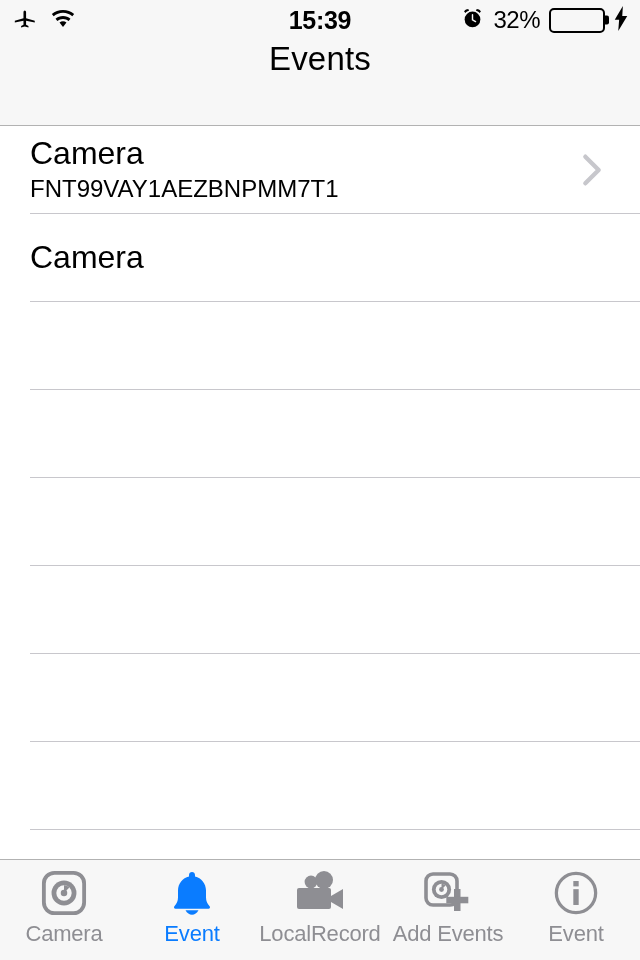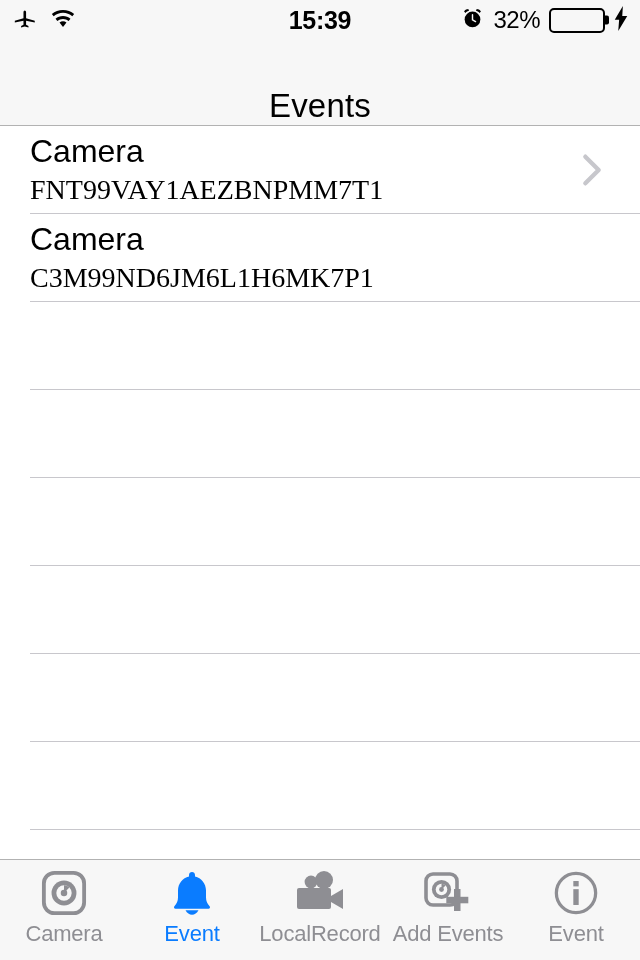--- a/index.html
+++ b/index.html
@@ -42,21 +42,21 @@
     transform:translateY(-50%);
     width:4px; height:9px; background:#000; border-radius:0 2px 2px 0;
   }
   .battery-fill { height:100%; background:#4cd964; border-radius:2px; }
 
   
   .nav-bar {
     flex:0 0 86px; height:86px;
     background:#f7f7f7;
     border-bottom:1px solid #b2b2b2;
-    display:flex; align-items:flex-end; justify-content:center;
+    display:flex; align-items:flex-start; justify-content:center;
   }
   .nav-title { font-size:33px; font-weight:400; color:#000; letter-spacing:0.2px; }
 
   
   .list {
     flex:1 1 auto;
     background:#ffffff;
     overflow:hidden;
   }
   .row {
@@ -66,21 +66,21 @@
     padding-left:30px; padding-right:24px;
     background:#fff;
   }
   .row::after {
     content:""; position:absolute;
     left:30px; right:0; bottom:0;
     height:1px; background:#c8c7cc;
   }
   .row-text { display:flex; flex-direction:column; justify-content:center; flex:1; min-width:0; }
   .row-title { font-size:32px; font-weight:400; color:#000; line-height:1.12; letter-spacing:0px; }
-  .row-sub { font-size:28px; font-weight:400; color:#000; line-height:1.2; margin-top:3px; letter-spacing:0px;font-family:Liberation Serif, serif; }
+  .row-sub { font-size:24px; font-weight:400; color:#000; line-height:1.2; margin-top:3px; letter-spacing:0px; }
   .chevron {
     flex:0 0 auto; width:20px; height:34px;
     display:flex; align-items:center; justify-content:center;
     margin-right:14px;
   }
   .chevron svg { display:block; }
   .row.empty { }
 
   
   .tab-bar {
@@ -166,21 +166,20 @@
         </div>
         <div class="chevron">
           <svg width="20" height="34" viewBox="0 0 12 20" fill="none" stroke="#c7c7cc" stroke-width="2.6" stroke-linecap="round" stroke-linejoin="round">
             <polyline points="2,2 10,10 2,18"></polyline>
           </svg>
         </div>
       </div>
       <div class="row">
         <div class="row-text">
           <div class="row-title">Camera</div>
-          <div class="row-sub">C3M99ND6JM6L1H6MK7P1</div>
         </div>
       </div>
       <div class="row empty"></div>
       <div class="row empty"></div>
       <div class="row empty"></div>
       <div class="row empty"></div>
       <div class="row empty"></div>
       <div class="row empty"></div>
       <div class="row empty"></div>
     </div>

